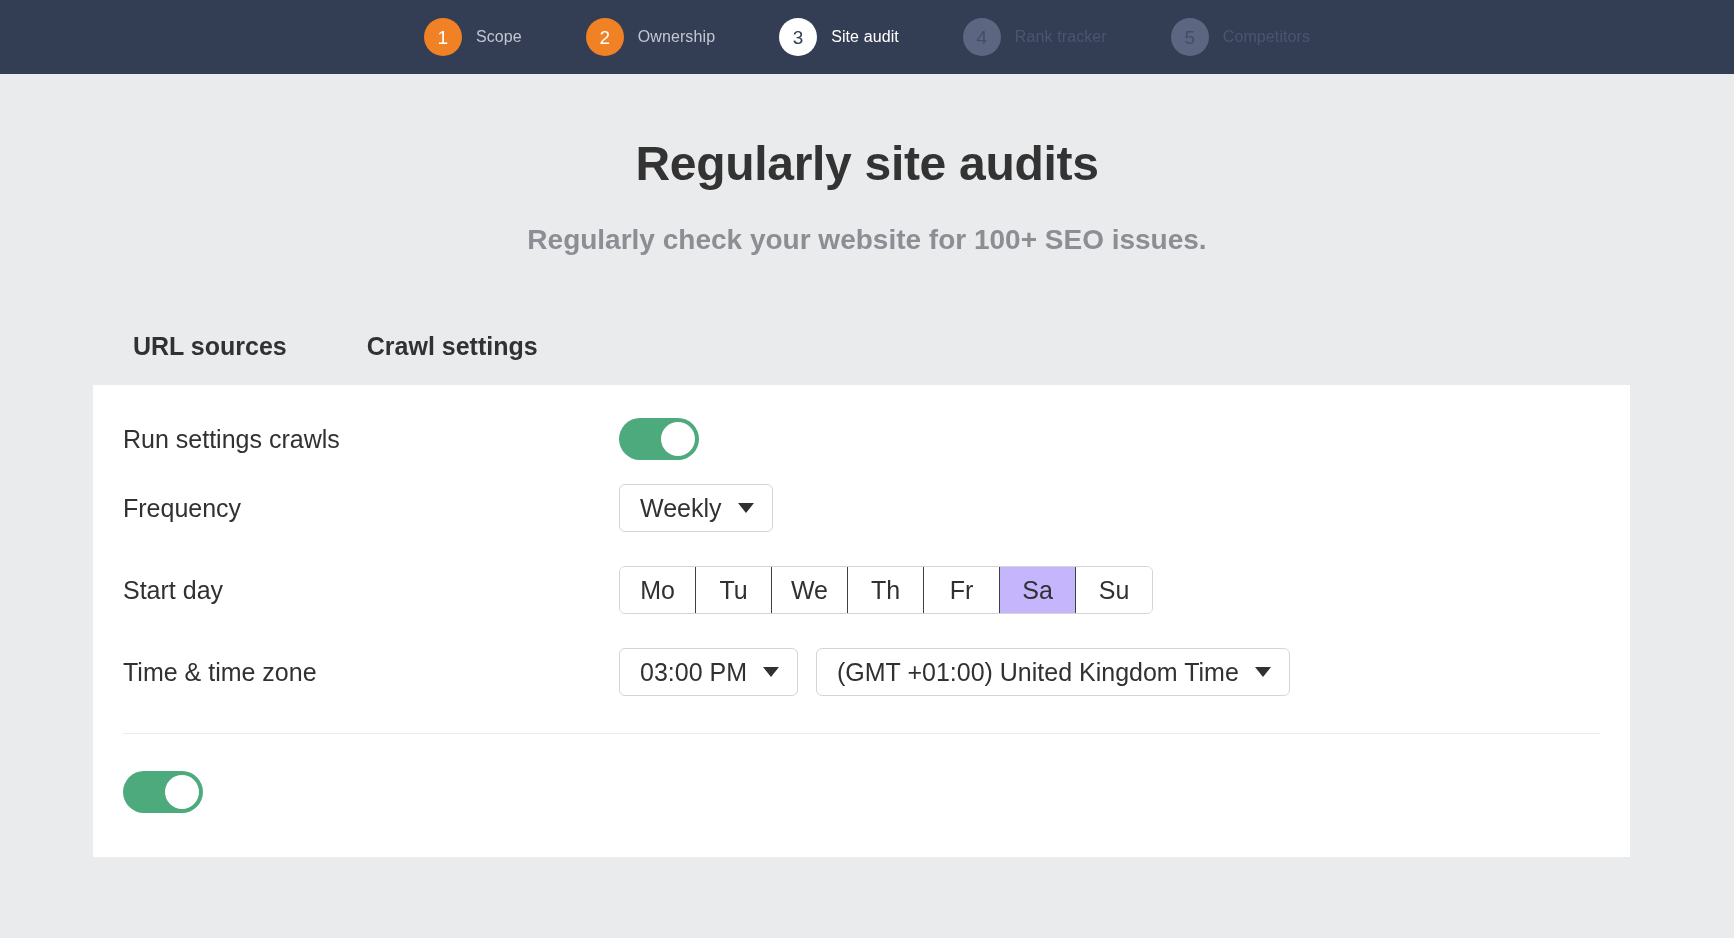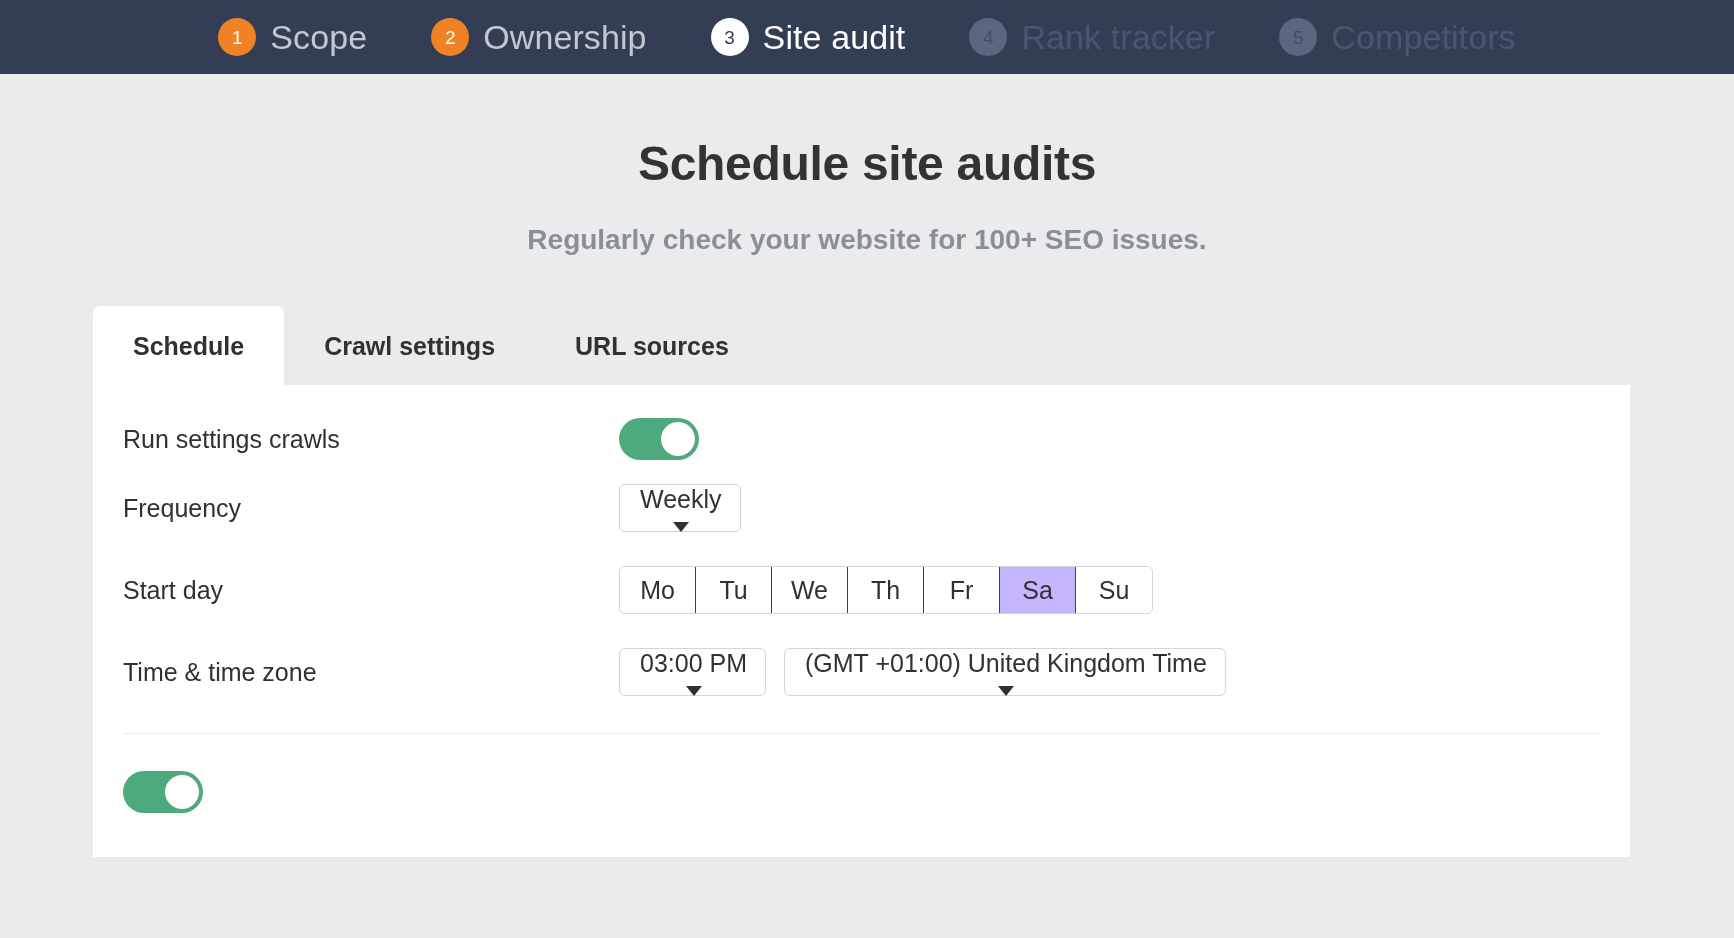--- a/index.html
+++ b/index.html
@@ -41,21 +41,21 @@
     border-radius: 50%;
     display: flex;
     align-items: center;
     justify-content: center;
     font-size: 19px;
     line-height: 1;
     flex: 0 0 auto;
   }
 
   .step-label {
-    font-size: 34px;
+    font-size: 16px;
     letter-spacing: 0.1px;
   }
 
   
   .step.done .step-badge { background: #f08124; color: #ffffff; }
   .step.done .step-label { color: #c3c7d1; }
 
   
   .step.active .step-badge { background: #ffffff; color: #333d54; }
   .step.active .step-label { color: #ffffff; }
@@ -156,27 +156,26 @@
   }
 
   
   .select {
     border: 1px solid #d3d5d8;
     border-radius: 6px;
     background: #ffffff;
     height: 48px;
     display: inline-flex;
     align-items: center;
-    gap: 8px;
+    gap: 16px;
     padding: 0 18px 0 20px;
     font-size: 25px;
     color: #2f3133;
     cursor: pointer;
     white-space: nowrap;
-    flex-direction: column;
   }
 
   .caret {
     width: 0; height: 0;
     border-left: 8px solid transparent;
     border-right: 8px solid transparent;
     border-top: 10px solid #2f3133;
     flex: 0 0 auto;
   }
 
@@ -231,28 +230,27 @@
     <span class="step-badge">4</span>
     <span class="step-label">Rank tracker</span>
   </div>
   <div class="step upcoming">
     <span class="step-badge">5</span>
     <span class="step-label">Competitors</span>
   </div>
 </div>
 
 <div class="page-head">
-  <h1 class="page-title">Schedule site audits</h1>
+  <h1 class="page-title">Regularly site audits</h1>
   <p class="page-subtitle">Regularly check your website for 100+ SEO issues.</p>
 </div>
 
 <div class="tabs-wrap">
-  <div class="tab active">Schedule</div>
+  <div class="tab">URL sources</div>
   <div class="tab">Crawl settings</div>
-  <div class="tab">URL sources</div>
 </div>
 
 <div class="card">
 
   <div class="row row-first">
     <div class="row-label">Run settings crawls</div>
     <div class="row-control">
       <div class="toggle">
         <div class="knob"></div>
       </div>

